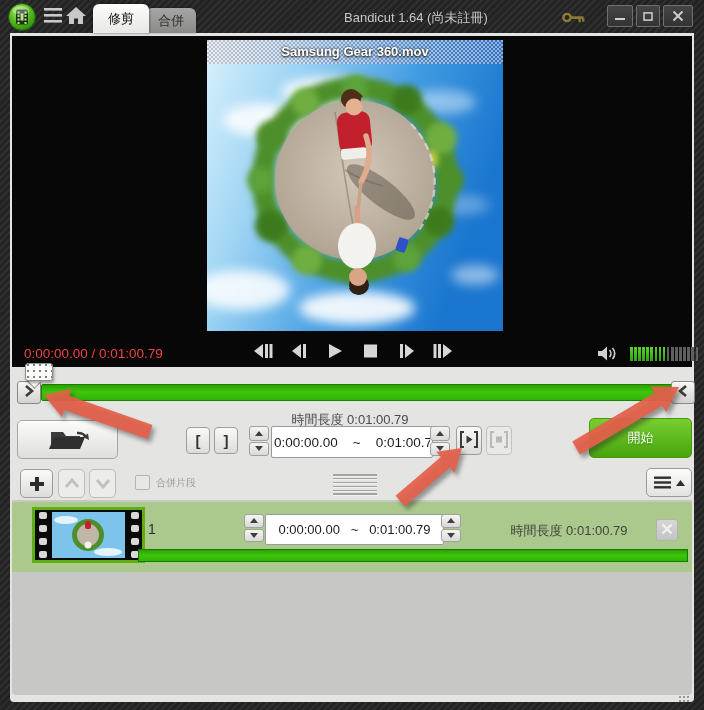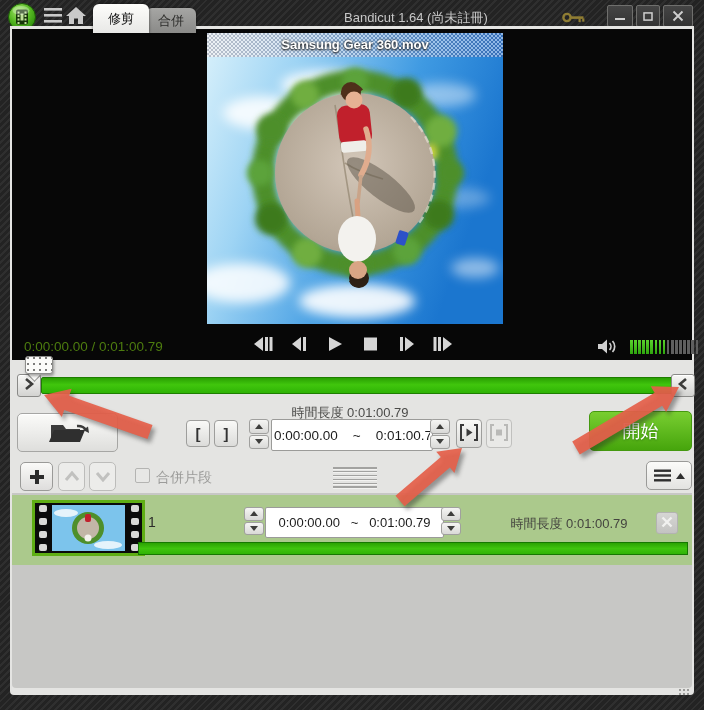--- a/index.html
+++ b/index.html
@@ -18,32 +18,32 @@
   .tab-merge{left:146px;top:8px;width:50px;height:25px;line-height:25px;z-index:1;
        background:linear-gradient(#a6a6a4,#8a8a88);color:#2d2d2b;box-shadow:0 0 2px rgba(0,0,0,.5);}
   .tab-trim{left:93px;top:4px;width:56px;height:29px;line-height:29px;z-index:2;
        background:linear-gradient(#fdfdfb,#e8e8e6);color:#141414;box-shadow:0 0 3px rgba(0,0,0,.55);}
   .win-title{position:absolute;left:344px;top:9px;font-size:13px;color:#c7c7c7;}
   .key-icon{position:absolute;left:562px;top:10px;}
   .winbtn{position:absolute;top:5px;height:22px;background:linear-gradient(#454545,#333333);
           border:1px solid #6f6f6d;border-radius:2px;display:flex;align-items:center;justify-content:center;}
   .btn-min{left:607px;width:26px;} .btn-max{left:636px;width:24px;} .btn-close{left:663px;width:30px;}
   
-  .panel{position:absolute;left:10px;top:26px;width:684px;height:669px;background:#e4e4e2;
+  .panel{position:absolute;left:10px;top:33px;width:684px;height:669px;background:#e4e4e2;
          border-radius:0 0 4px 4px;}
   
   .stage{position:absolute;left:2px;top:3px;width:680px;height:331px;background:#070707;}
   .video{position:absolute;left:195px;top:4px;width:296px;height:291px;}
   .video svg{display:block;}
   .v-overlay{position:absolute;left:0;top:0;width:296px;height:24px;line-height:24px;text-align:center;
      font-size:13px;font-weight:bold;color:#fff;text-shadow:0 1px 2px #222,0 0 3px #333;
      background:
        repeating-conic-gradient(rgba(255,255,255,.45) 0% 25%, rgba(70,80,110,.25) 0% 50%) 0 0/4px 4px,
        linear-gradient(90deg, rgba(225,228,232,.85), rgba(150,175,215,.55) 45%, rgba(60,115,205,.5));}
-  .ptime{position:absolute;left:12px;top:310px;font-size:13.5px;color:#4d7c0f;}
+  .ptime{position:absolute;left:12px;top:310px;font-size:13.5px;color:#ef4444;}
   .pbtns{position:absolute;left:240px;top:307px;width:216px;display:flex;gap:14px;}
   .pbtn{width:22px;height:18px;background:none;border:none;padding:0;cursor:pointer;}
   .speaker{position:absolute;left:585px;top:309px;}
   .vbars{position:absolute;left:618px;top:311px;display:flex;gap:1.5px;align-items:flex-end;height:14px;}
   .vb{width:2.6px;height:14px;background:#5f5f5f;}
   .vb.on{background:linear-gradient(#59d22d,#2fa50e);}
   
   .grip-bubble{position:absolute;left:15px;top:330px;width:26px;height:16px;background:#fbfbf9;
      border:1px solid #8d8d8b;border-radius:3px;box-shadow:1px 2px 3px rgba(0,0,0,.35);z-index:5;
      background-image:radial-gradient(#7c7c7a 1.1px,transparent 1.3px);
@@ -70,32 +70,32 @@
       border-bottom:5px solid #3e3e3c;}
   .tri-down{width:0;height:0;border-left:4px solid transparent;border-right:4px solid transparent;
       border-top:5px solid #3e3e3c;}
   .range-input{position:absolute;left:261px;top:393px;width:156px;height:28px;border:1px solid #9b9b99;
       border-radius:2px;background:#fff;text-align:center;font-size:13.5px;color:#1b1b1b;
       font-family:"Liberation Sans",sans-serif;}
   .segplay-btn,.segstop-btn{position:absolute;top:393px;width:26px;height:29px;border:1px solid #9e9e9c;
       border-radius:4px;background:linear-gradient(#f9f9f7,#dcdcda);padding:0;cursor:pointer;}
   .segplay-btn{left:446px;} .segstop-btn{left:476px;border-color:#c0c0be;background:#e9e9e7;}
   .start-btn{position:absolute;left:579px;top:385px;width:103px;height:40px;border:1px solid #459910;
-      border-radius:5px;background:linear-gradient(#79ce31,#46a50c);color:#fff;font-size:18px;
+      border-radius:5px;background:linear-gradient(#79ce31,#46a50c);color:#fff;font-size:13px;
       text-shadow:0 1px 2px rgba(0,60,0,.4);cursor:pointer;font-family:inherit;}
   
   .tbtn{position:absolute;top:436px;height:29px;border:1px solid #9a9a98;border-radius:5px;
       background:linear-gradient(#fafaf8,#dedddc);display:flex;align-items:center;justify-content:center;
       padding:0;cursor:pointer;}
   .plus-btn{left:10px;width:33px;}
   .up-btn{left:48px;width:27px;border-color:#bcbcba;background:#ececea;}
   .down-btn{left:79px;width:27px;border-color:#bcbcba;background:#ececea;}
   .merge-cb{position:absolute;left:125px;top:442px;width:15px;height:15px;-webkit-appearance:none;appearance:none;
       background:#e7e7e5;border:1px solid #b4b4b2;border-radius:2px;margin:0;}
-  .merge-label{position:absolute;left:146px;top:443px;font-size:14px;color:#9c9c9a;}
+  .merge-label{position:absolute;left:146px;top:443px;font-size:10px;color:#9c9c9a;}
   .grips{position:absolute;left:323px;top:441px;width:44px;height:22px;display:flex;flex-direction:column;
       justify-content:space-between;cursor:row-resize;}
   .grips div{height:1.5px;background:#a2a2a0;border-bottom:1px solid #f2f2f0;}
   .total-label{position:absolute;left:430px;top:443px;width:188px;text-align:right;font-size:13px;color:#4a4a48;}
   .listmenu-btn{position:absolute;left:636px;top:435px;width:46px;height:29px;border:1px solid #9a9a98;
       border-radius:5px;background:linear-gradient(#fbfbf9,#e3e3e1);display:flex;align-items:center;
       justify-content:center;gap:5px;padding:0;cursor:pointer;}
   
   .listbox{position:absolute;left:2px;top:467px;width:680px;height:195px;background:#c7c7c5;
       border:0;border-radius:0 0 4px 4px;overflow:hidden;}

